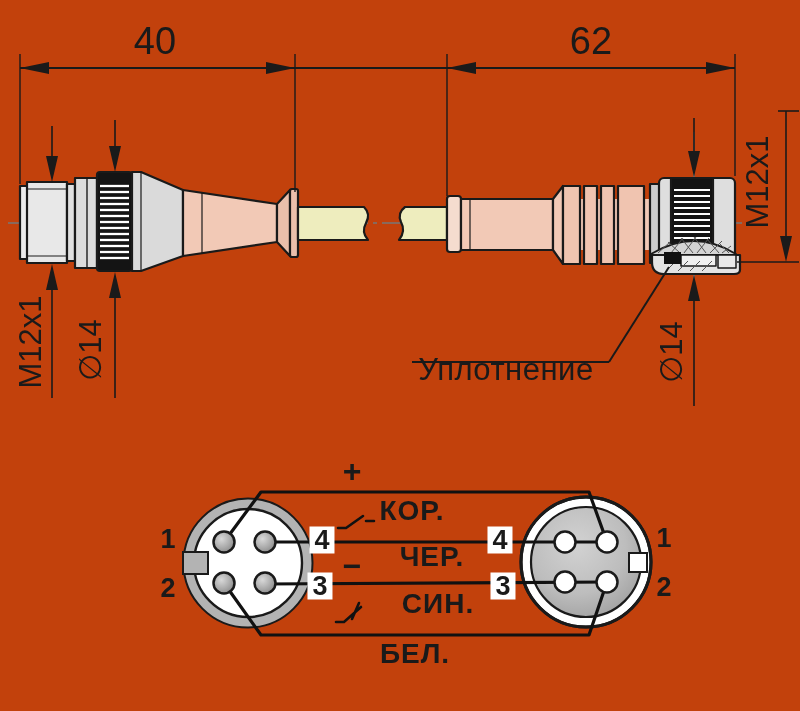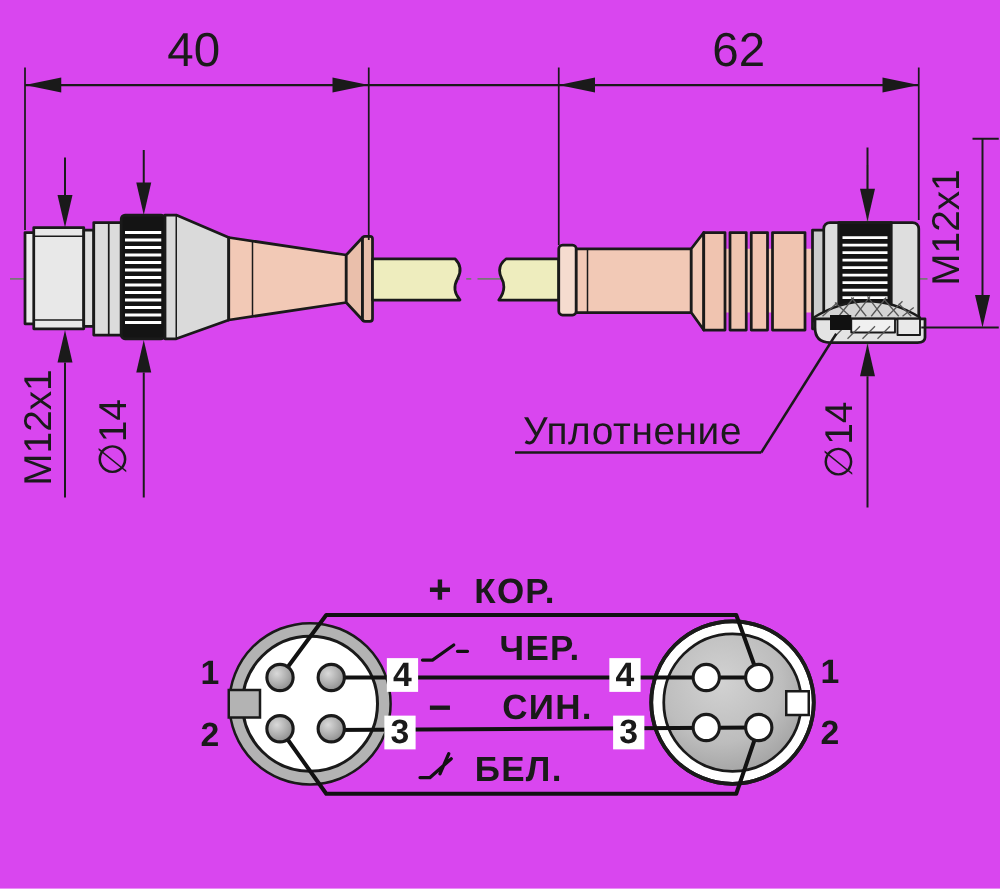--- a/index.html
+++ b/index.html
@@ -1,26 +1,26 @@
 <!DOCTYPE html>
 <html><head>
 <meta charset="utf-8">
 <style>
   html,body{margin:0;padding:0;background:#fff;}
-  .stage{position:relative;width:800px;height:711px;background:#d946ef;overflow:hidden;
+  .stage{position:relative;width:800px;height:711px;background:#c2410c;overflow:hidden;
          font-family:"Liberation Sans","DejaVu Sans",sans-serif;color:#1a1a1a;}
   .stage svg{position:absolute;left:0;top:0;}
   .lbl{position:absolute;transform:translate(-50%,-50%);white-space:nowrap;color:#1a1a1a;line-height:1;}
   .rot{transform:translate(-50%,-50%) rotate(-90deg);}
   .dim{font-size:38px;}
   .rlab{font-size:31px;}
-  .seal{font-size:31px;letter-spacing:.5px;}
+  .seal{font-size:31px;letter-spacing:.5px;margin-top:24px;}
   .pin{font-size:27px;font-weight:bold;}
   .onln{background:#ffffff;padding:0 5px;}
-  .wire{font-size:28px;font-weight:bold;letter-spacing:1px;}
+  .wire{font-size:28px;font-weight:bold;letter-spacing:1px;margin-top:38px;}
   .wsym{font-size:32px;font-weight:bold;}
 </style>
 </head>
 <body>
 
 <div class="stage">
 
 <svg width="800" height="711" viewBox="0 0 800 711">
   <defs>
     <radialGradient id="pinGrad" cx="38%" cy="35%" r="75%">

